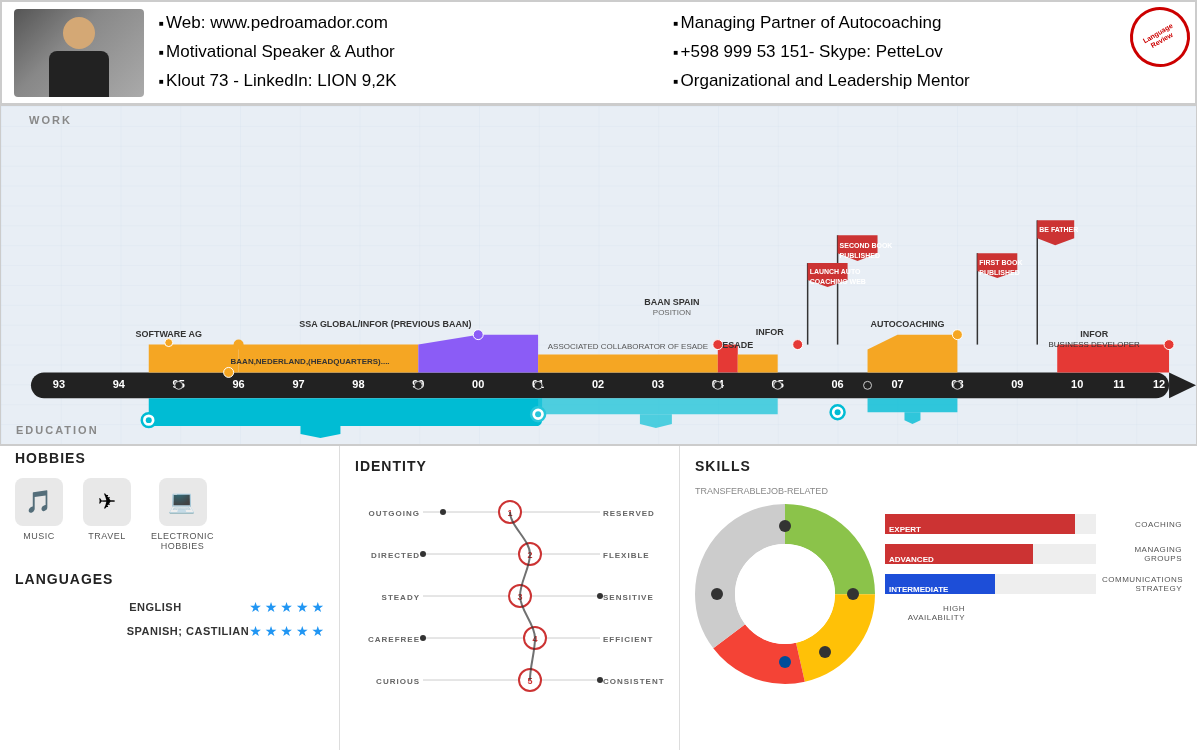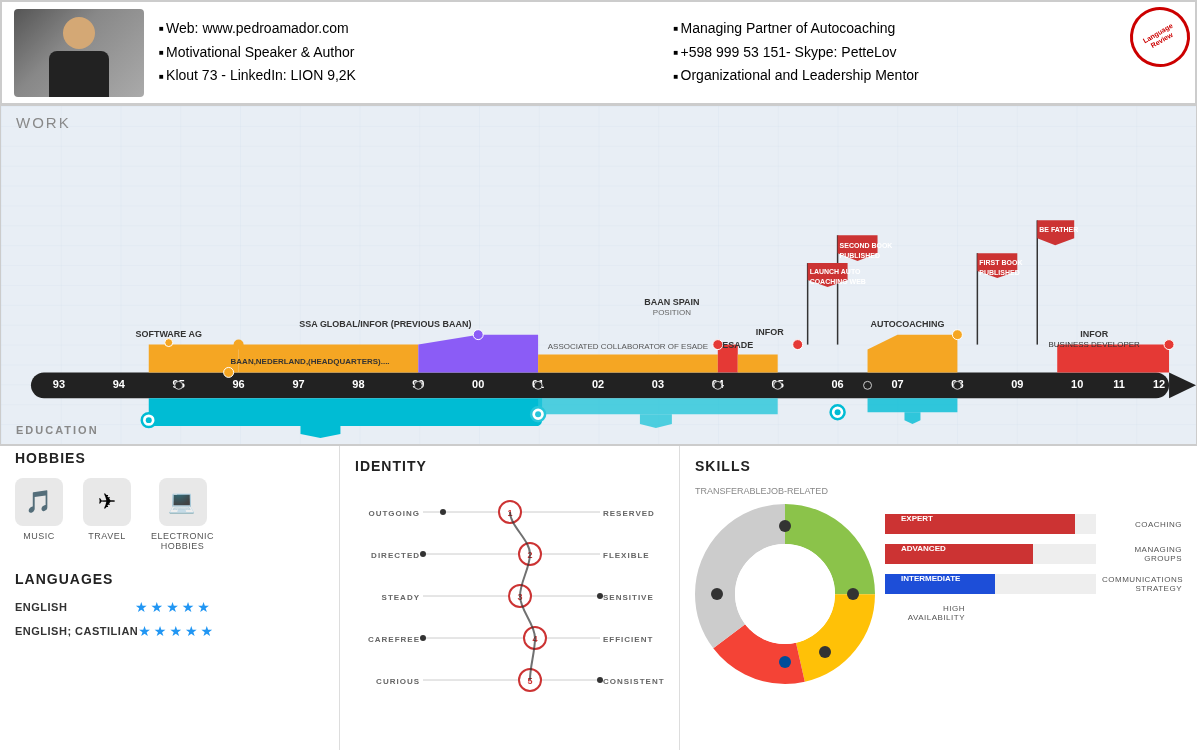--- a/index.html
+++ b/index.html
@@ -55,21 +55,21 @@
     .person-body {
       width: 60px;
       height: 50px;
       background: #222;
       border-radius: 8px 8px 0 0;
       margin: 0 auto;
     }
     .header-info {
       flex: 1;
       padding: 0 15px;
-      font-size: 14px;
+      font-size: 17px;
       line-height: 1.7;
     }
     .header-info ul {
       list-style: none;
       columns: 2;
       column-gap: 20px;
     }
     .header-info li::before {
       content: '■ ';
       font-size: 8px;
@@ -98,23 +98,23 @@
     .timeline-section {
       background: #e8eef5;
       height: 340px;
       position: relative;
       overflow: hidden;
       border: 1px solid #ccc;
     }
     .timeline-label-work {
       position: absolute;
       top: 8px;
-      left: 15px;
-      font-size: 15px;
-      font-weight: normal;
+      left: 28px;
+      font-size: 11px;
+      font-weight: bold;
       color: #888;
       letter-spacing: 2px;
     }
     .timeline-label-education {
       position: absolute;
       bottom: 8px;
       left: 15px;
       font-size: 11px;
       font-weight: bold;
       color: #888;
@@ -167,21 +167,21 @@
       font-size: 9px;
       font-weight: normal;
       color: #555;
       text-align: center;
       letter-spacing: 0.5px;
     }
     .languages-section { margin-top: 8px; }
     .language-item {
       display: flex;
       align-items: center;
-      justify-content: flex-start;
+      justify-content: flex-end;
       margin-bottom: 8px;
     }
     .language-name {
       font-size: 11px;
       color: #333;
       font-weight: bold;
       letter-spacing: 0.5px;
       min-width: 120px;
     }
     .stars {
@@ -251,22 +251,22 @@
     .skill-bar-container {
       height: 20px;
       background: #eee;
       flex: 1;
       position: relative;
     }
     .skill-bar-fill {
       height: 100%;
       background: #cc3333;
       display: flex;
-      align-items: flex-start;
-      padding-left: 16px;
+      align-items: flex-end;
+      padding-left: 4px;
     }
     .skill-bar-text {
       font-size: 8px;
       color: #fff;
       font-weight: bold;
     }
 
     .timeline-svg {
       position: absolute;
       top: 0; left: 0;
@@ -479,21 +479,21 @@
         <span class="language-name">ENGLISH</span>
         <div class="stars">
           <span class="star">★</span>
           <span class="star">★</span>
           <span class="star">★</span>
           <span class="star">★</span>
           <span class="star">★</span>
         </div>
       </div>
       <div class="language-item">
-        <span class="language-name">ENGLISH; CASTILIAN</span>
+        <span class="language-name">SPANISH; CASTILIAN</span>
         <div class="stars">
           <span class="star">★</span>
           <span class="star">★</span>
           <span class="star">★</span>
           <span class="star">★</span>
           <span class="star">★</span>
         </div>
       </div>
     </div>
   </div>

